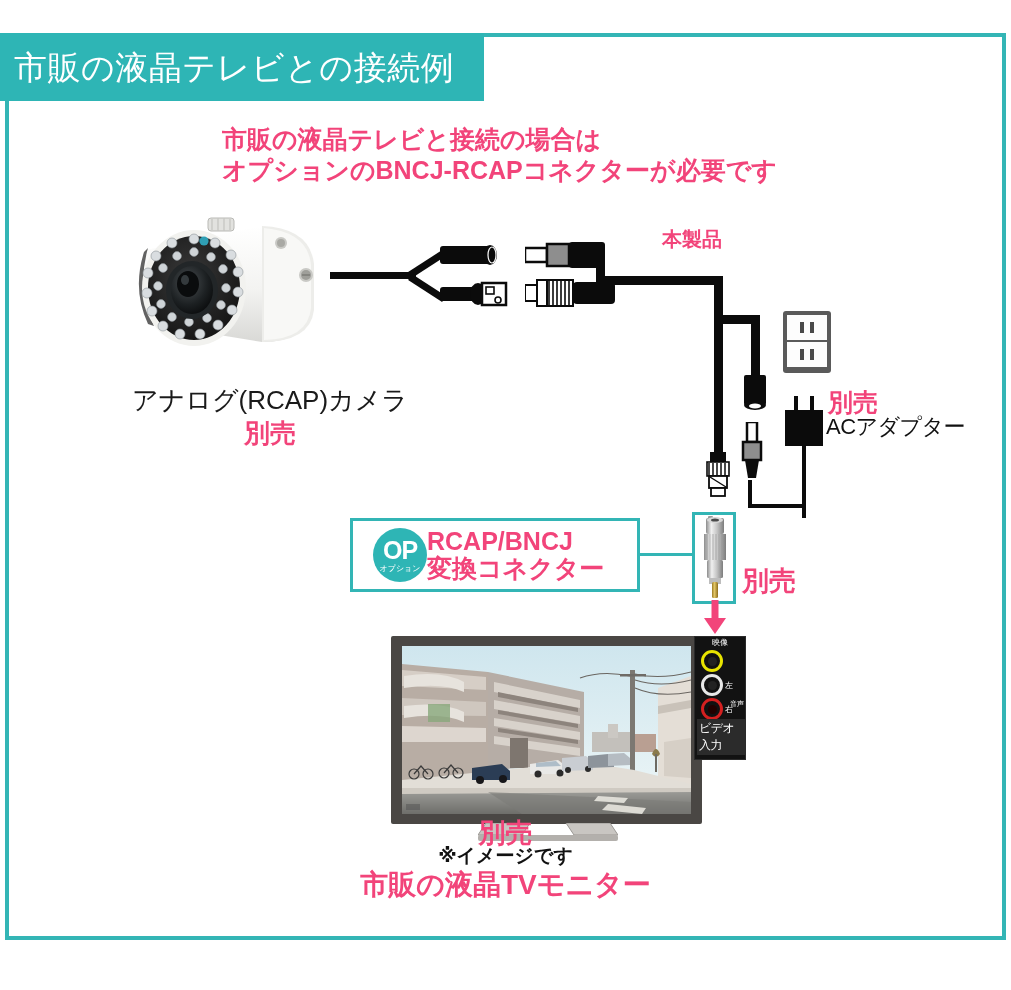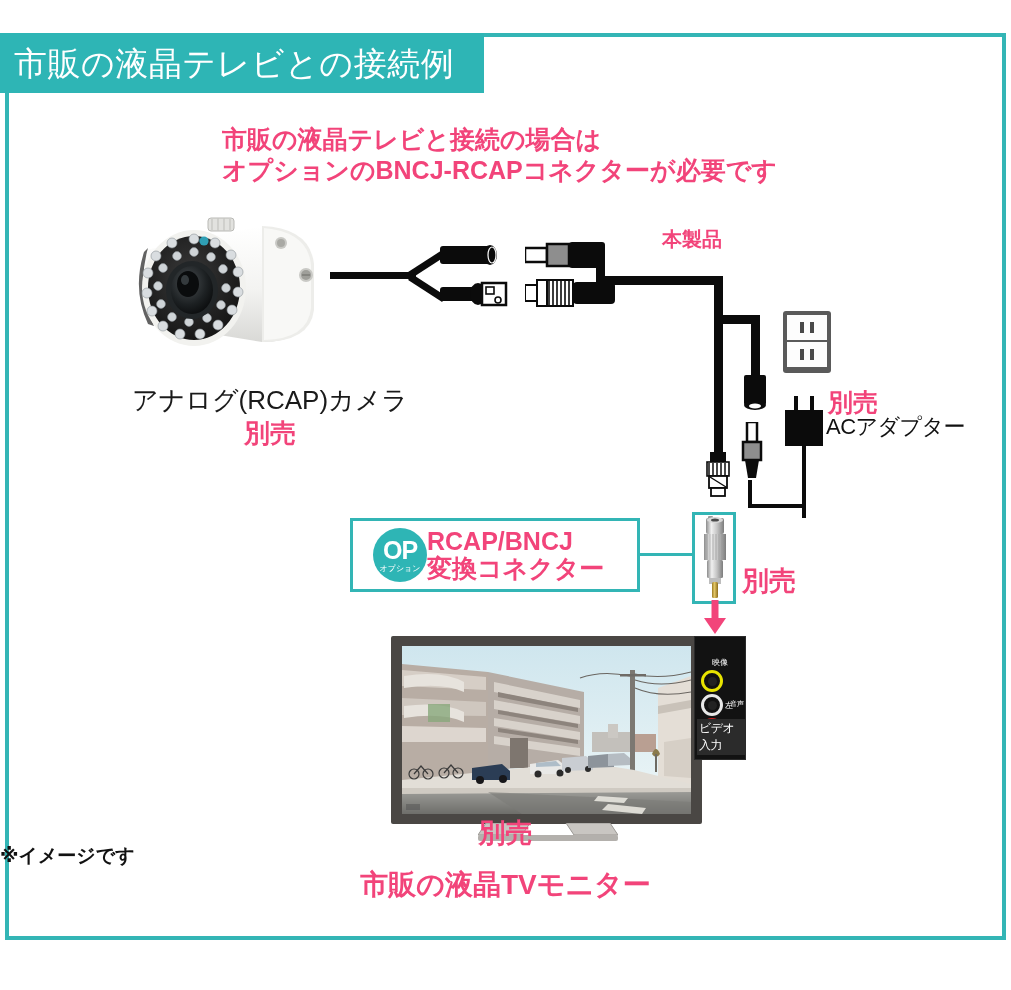--- a/index.html
+++ b/index.html
@@ -18,21 +18,21 @@
     left: 5px; top: 33px;
     width: 1001px; height: 907px;
     border: 4px solid #33b5b5;
     background: #fff;
   }
 
   
   .header-banner {
     position: absolute;
     left: 0px; top: 33px;
-    width: 484px; height: 60px;
+    width: 484px; height: 68px;
     background: #2eb5b5;
     display: flex; align-items: center;
     padding-left: 14px;
   }
   .header-banner .title {
     color: #ffffff;
     font-size: 33px;
     letter-spacing: 0.5px;
     line-height: 1;
     white-space: nowrap;
@@ -67,21 +67,21 @@
 
   
   .ac-sold { left: 828px; top: 388px; font-size: 25px; }
   .ac-name { left: 826px; top: 414px; font-size: 22px; letter-spacing: -0.5px; text-align: right; }
 
   
   .adp-sold { left: 742px; top: 566px; font-size: 27px; }
 
   
   .tv-sold   { left: 0; top: 818px; width: 1011px; text-align: center; font-size: 27px; }
-  .tv-note   { left: 0; top: 845px; width: 1011px; text-align: left; font-size: 19px; color: #111; font-weight: bold;}
+  .tv-note   { left: 0; top: 845px; width: 1011px; text-align: center; font-size: 19px; color: #111; font-weight: bold;}
   .tv-name   { left: 0; top: 869px; width: 1011px; text-align: center; font-size: 28px; }
 
   
   .camera { position: absolute; left: 112px; top: 212px; width: 230px; height: 152px; }
 
   
   .wire { position: absolute; background: #0b0b0b; }
 
   
   .conn { position: absolute; }
@@ -149,21 +149,21 @@
     overflow: hidden; background: #b9c9d6;
   }
   .tv-stand-wrap { position: absolute; left: 478px; top: 823px; width: 140px; height: 20px; }
 
   
   .jack-panel {
     position: absolute; left: 694px; top: 636px;
     width: 52px; height: 124px;
     background: #121212; border: 1px solid #2a2a2a;
   }
-  .jack-label-top { color:#fff; font-size: 8px; text-align: center; margin-top: 20px; }
+  .jack-label-top { color:#fff; font-size: 8px; text-align: center; margin-top: 0; }
   .jack-row { display: flex; align-items: center; margin: 2px 0 0 6px; }
   .jack {
     width: 22px; height: 22px; border-radius: 50%;
     border: 3px solid #cfcfcf; background: #111;
     display: flex; align-items: center; justify-content: center;
   }
   .jack i { width: 9px; height: 9px; border-radius: 50%; display: block; }
   .jack.yellow { border-color: #e8e400; }
   .jack.yellow i { background: #222; }
   .jack.white  { border-color: #e8e8e8; }

